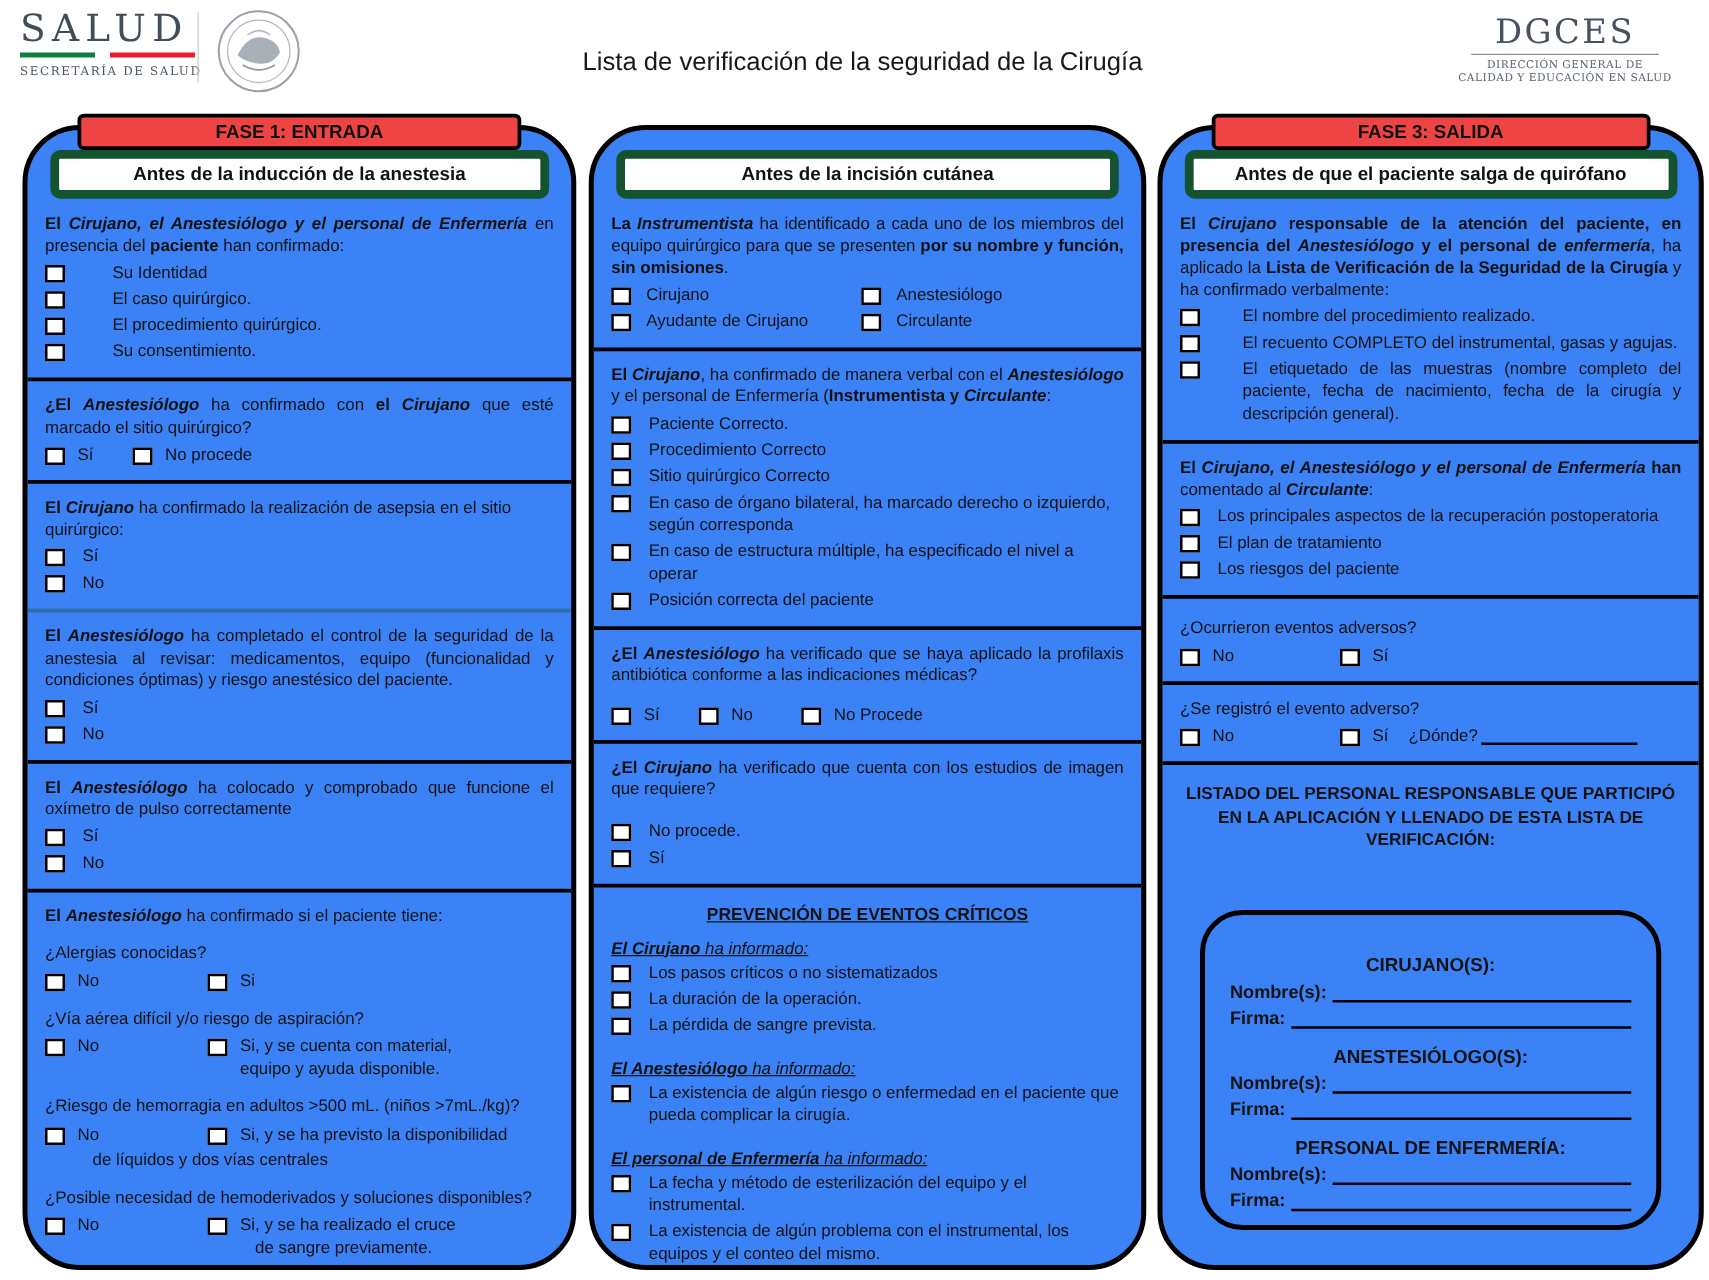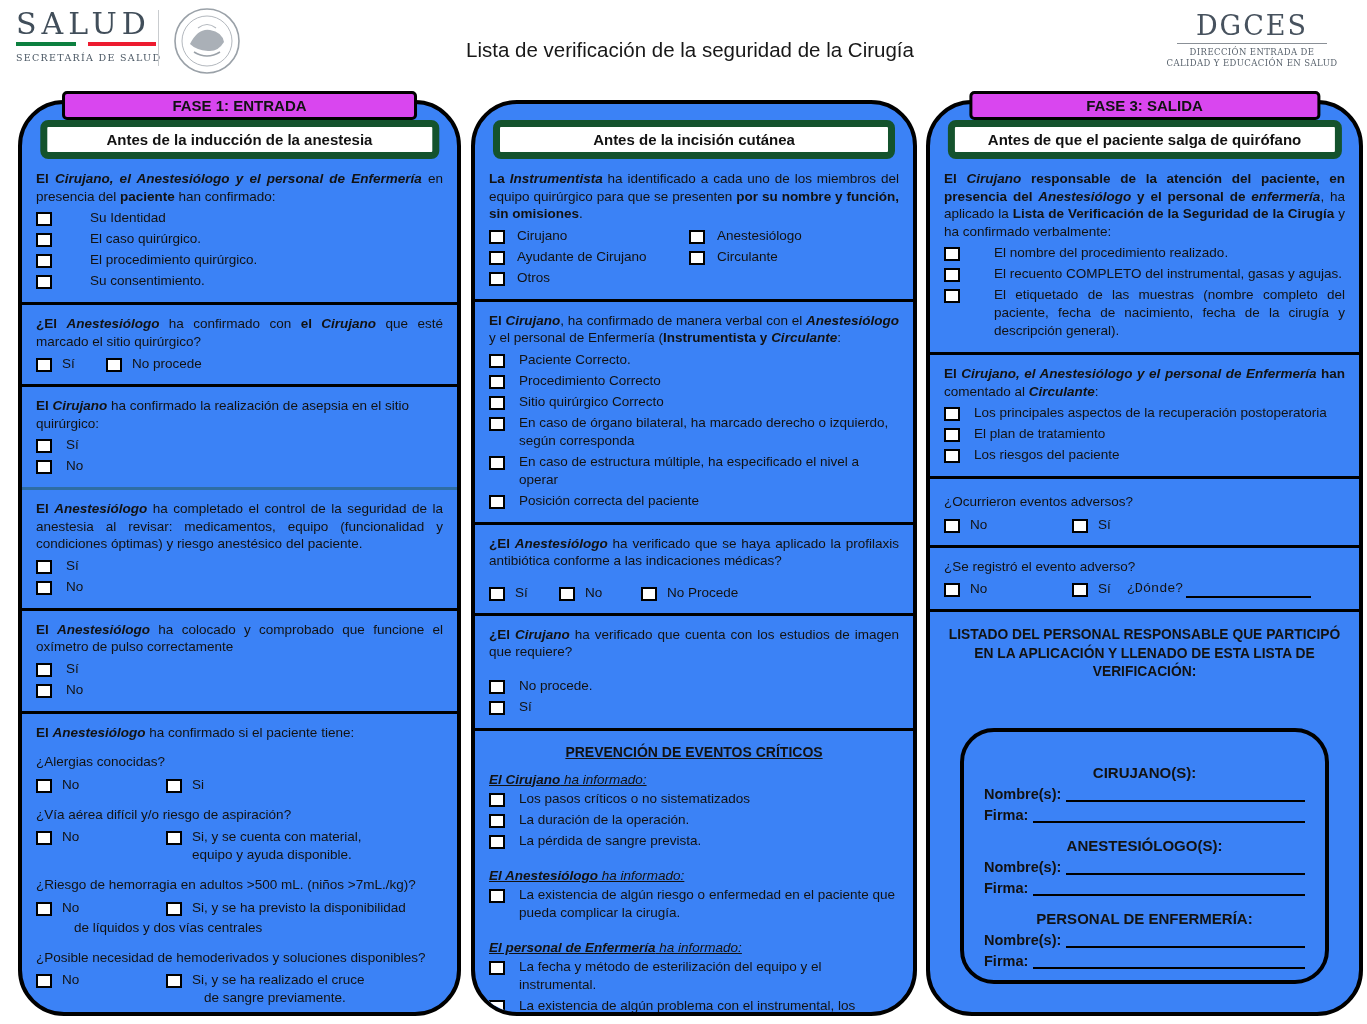--- a/index.html
+++ b/index.html
@@ -22,21 +22,21 @@
   .hdr-dgces{position:absolute;right:20px;top:12px;width:190px;text-align:center;color:#47525e;
              font-family:"DejaVu Serif",serif;}
   .dgces-word{font-size:27px;letter-spacing:2px;line-height:28px;border-bottom:1.5px solid #8a9097;
               padding-bottom:3px;display:inline-block;min-width:150px;}
   .dgces-sub{font-size:8.5px;letter-spacing:.4px;color:#5a646e;margin-top:3px;line-height:11px;}
 
   
   .colwrap{position:absolute;top:100px;height:916px;}
   #c1{left:18px;width:443px;} #c2{left:471px;width:446px;} #c3{left:926px;width:437px;}
   .col{position:absolute;inset:0;border:4px solid #000;border-radius:46px;overflow:hidden;background:#3b82f6;}
-  .fase-box{position:absolute;top:-9px;left:50%;transform:translateX(-50%);width:79%;background:#d946ef;
+  .fase-box{position:absolute;top:-9px;left:50%;transform:translateX(-50%);width:79%;background:#ef4444;
             border:3px solid #000;border-radius:5px;text-align:center;font-weight:bold;font-size:15px;
             padding:2px 0;line-height:19px;z-index:3;}
   .sub-box{position:absolute;top:20px;left:50%;transform:translateX(-50%);width:87%;background:#fff;
            border:7px solid #14532d;border-radius:8px;text-align:center;font-weight:bold;font-size:15px;
            padding:3px 0;line-height:19px;z-index:3;}
   .cbody{position:absolute;left:0;right:0;top:56px;bottom:0;display:flex;flex-direction:column;}
   .sec{padding:8px 14px 9px;border-top:3px solid #000;}
   .cbody .sec:first-child{border-top:none;}
   .sec.blue{border-top:3px solid var(--divider-blue,#2e6da4);}
   .sec.grow{flex:1;}
@@ -59,21 +59,21 @@
   .grid-row{display:flex;margin:3px 0;font-size:13.5px;line-height:18px;}
   .grid-row .cell1{display:flex;width:200px;} .grid-row .cell2{display:flex;}
   .grid-row .cb{margin-right:12px;}
   .sec-head{text-align:center;font-weight:bold;text-decoration:underline;font-size:14px;margin:5px 0 8px;}
   .g-head{font-size:13.5px;margin:12px 0 3px;}
   .listado{font-weight:bold;text-align:center;font-size:13.8px;line-height:18.5px;margin:6px 4px 0;}
   .sigbox{border:4px solid #000;border-radius:34px;margin:46px 16px 0;padding:24px 20px 10px;height:214px;}
   .sig-h{text-align:center;font-weight:bold;font-size:15px;margin:8px 0 4px;}
   .sig-line{display:flex;font-weight:bold;font-size:14.5px;margin:5px 0;align-items:center;}
   .sig-line .fill{flex:1;border-bottom:2px solid #000;height:14px;margin-left:5px;}
-  .donde{display:flex;align-items:flex-end;margin-left:16px;font-family:Liberation Mono, monospace;}
+  .donde{display:flex;align-items:center;margin-left:16px;}
   .blank{display:inline-block;width:125px;border-bottom:2px solid #000;height:12px;margin-left:3px;}
 </style>
 </head>
 <body>
 
 <div class="page">
 
   <div class="hdr-salud">
     <div class="salud-word">SALUD</div>
     <div class="flagline">
@@ -89,21 +89,21 @@
       <circle cx="37" cy="37" r="25" fill="none" stroke="#b3b8be" stroke-width="1"></circle>
       <path d="M20 40 q8 -16 20 -14 q12 2 14 12 q-6 10 -16 9 q-12 -1 -18 -7 z" fill="#aab0b7"></path>
       <path d="M24 48 q13 8 26 0" fill="none" stroke="#9aa1a8" stroke-width="1.6"></path>
       <path d="M28 24 q9 -7 18 0" fill="none" stroke="#b3b8be" stroke-width="1.2"></path>
     </svg>
   </div>
   <div class="main-title">Lista de verificación de la seguridad de la Cirugía</div>
   <div class="hdr-dgces">
     <div class="dgces-word">DGCES</div>
     <div class="dgces-sub">
-      <div>DIRECCIÓN ENTRADA DE</div>
+      <div>DIRECCIÓN GENERAL DE</div>
       <div>CALIDAD Y EDUCACIÓN EN SALUD</div>
     </div>
   </div>
 
   <div class="colwrap" id="c1">
     <div class="col">
       <div class="cbody">
 
         <div class="sec">
           <p class="intro just"><span class="b">El </span><span class="b i">Cirujano, el Anestesiólogo y el personal de Enfermería</span><span> en presencia del </span><span class="b">paciente</span><span> han confirmado:</span></p>
@@ -259,26 +259,20 @@
           <div class="grid-row">
             <span class="cell1">
                 <span class="cb"></span>
                 <span>Ayudante de Cirujano</span>
               </span>
             <span class="cell2">
                 <span class="cb"></span>
                 <span>Circulante</span>
               </span>
           </div>
-          <div class="grid-row">
-            <span class="cell1">
-                <span class="cb"></span>
-                <span>Otros</span>
-              </span>
-          </div>
         </div>
 
         <div class="sec">
           <p class="intro just"><span class="b">El </span><span class="b i">Cirujano</span><span>, ha confirmado de manera verbal con el </span><span class="b i">Anestesiólogo</span><span> y el personal de Enfermería (</span><span class="b">Instrumentista y </span><span class="b i">Circulante</span><span>:</span></p>
           <div class="item">
               <span class="cb"></span>
               <span>Paciente Correcto.</span>
             </div>
           <div class="item">
               <span class="cb"></span>

